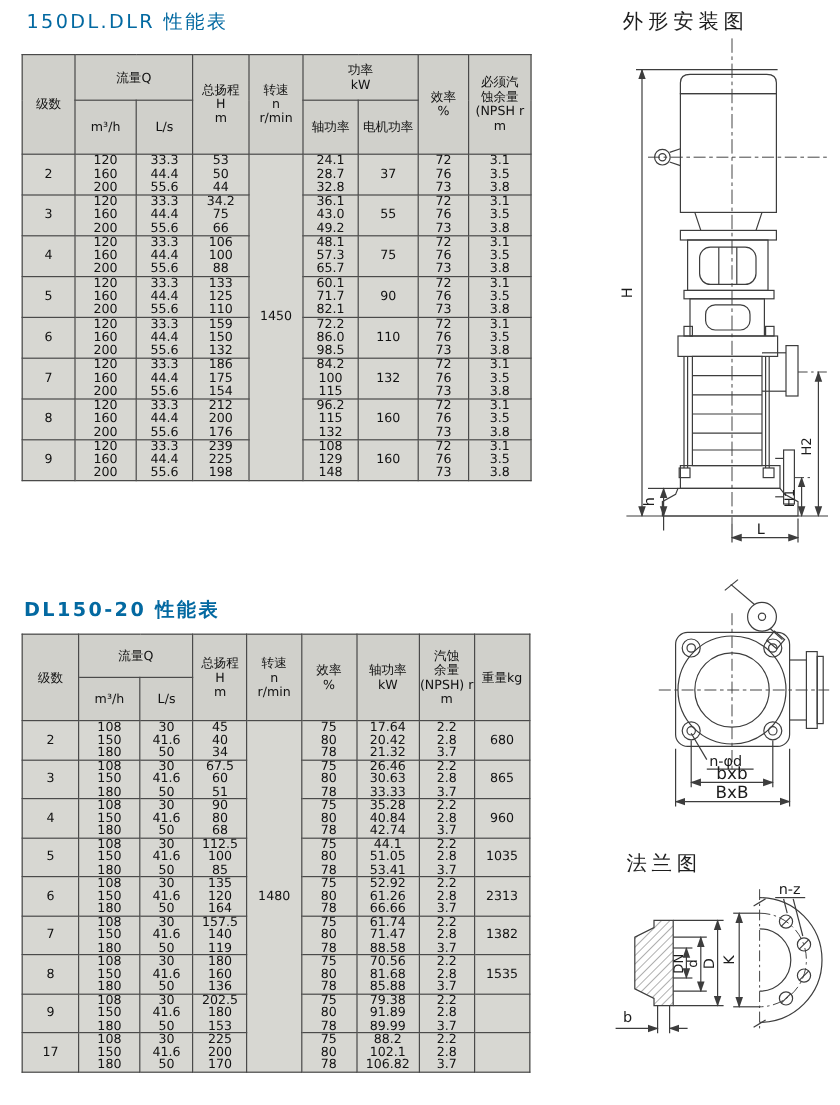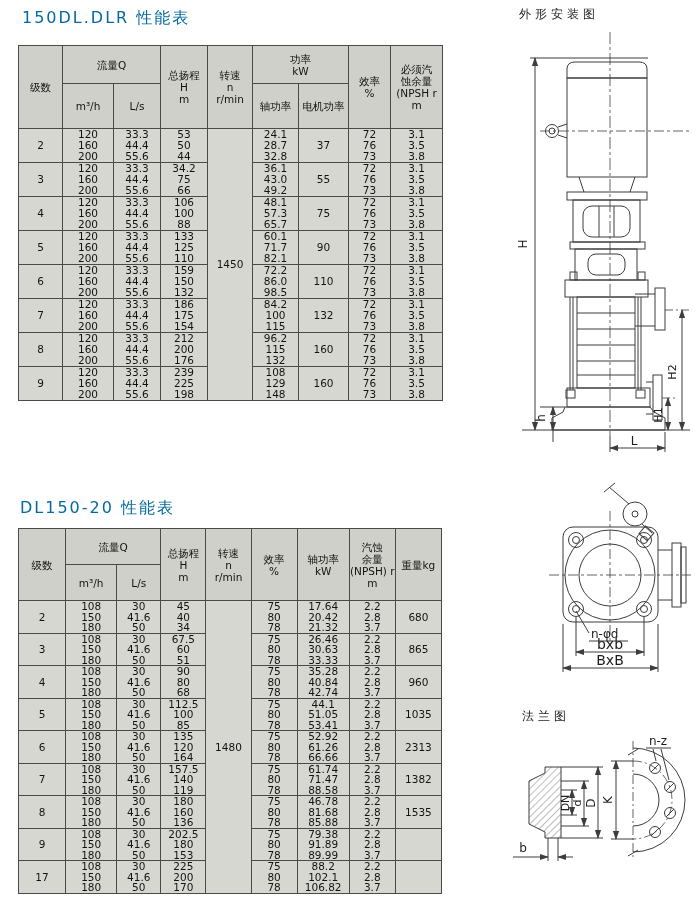--- a/index.html
+++ b/index.html
@@ -3,21 +3,21 @@
 <meta charset="utf-8">
 <style>
   html,body{margin:0;padding:0;}
   body{
     width:700px;height:921px;position:relative;overflow:hidden;
     background:#ffffff;color:#161616;
     font-family:"DejaVu Sans","Liberation Sans",sans-serif;
   }
   .abs{position:absolute;}
   .doc-title{font-size:16px;letter-spacing:2px;color:#0369a1;white-space:nowrap;}
-  .drawing-title{font-size:12px;letter-spacing:4px;color:#1e1e1e;white-space:nowrap;}
+  .drawing-title{font-size:17px;letter-spacing:4px;color:#1e1e1e;white-space:nowrap;}
   table.perf{
     position:absolute;border-collapse:collapse;table-layout:fixed;
     background:#d7d7d2;border:1.5px solid #3f3f3f;
   }
   .perf th,.perf td{
     border:1px solid #4a4a4a;text-align:center;vertical-align:middle;
     padding:0;font-weight:normal;white-space:pre-line;color:#121212;
   }
   .perf th{background:#d0d0cb;font-size:10.5px;line-height:12px;}
   .perf td{background:#d7d7d2;font-size:10.5px;line-height:11px;}
@@ -244,21 +244,21 @@
         <td>72
 76
 73</td>
         <td>3.1
 3.5
 3.8</td>
       </tr>
   </tbody>
 </table>
 
-<div class="abs doc-title" style="left:20px;top:498px;">DL150-20 性能表</div>
+<div class="abs doc-title" style="left:20px;top:498px;font-weight:bold;">DL150-20 性能表</div>
 
 <table class="perf t2" style="left:18px;top:528px;width:424px;">
   <colgroup>
     <col style="width:47px">
       <col style="width:51px">
       <col style="width:44px">
       <col style="width:45px">
       <col style="width:45px">
       <col style="width:46px">
       <col style="width:52px">
@@ -431,21 +431,21 @@
 180</td>
         <td>30
 41.6
 50</td>
         <td>180
 160
 136</td>
         <td>75
 80
 78</td>
-        <td>46.78
+        <td>70.56
 81.68
 85.88</td>
         <td>2.2
 2.8
 3.7</td>
         <td>1535</td>
       </tr>
     <tr style="height:32px">
         <td>9</td>
         <td>108

